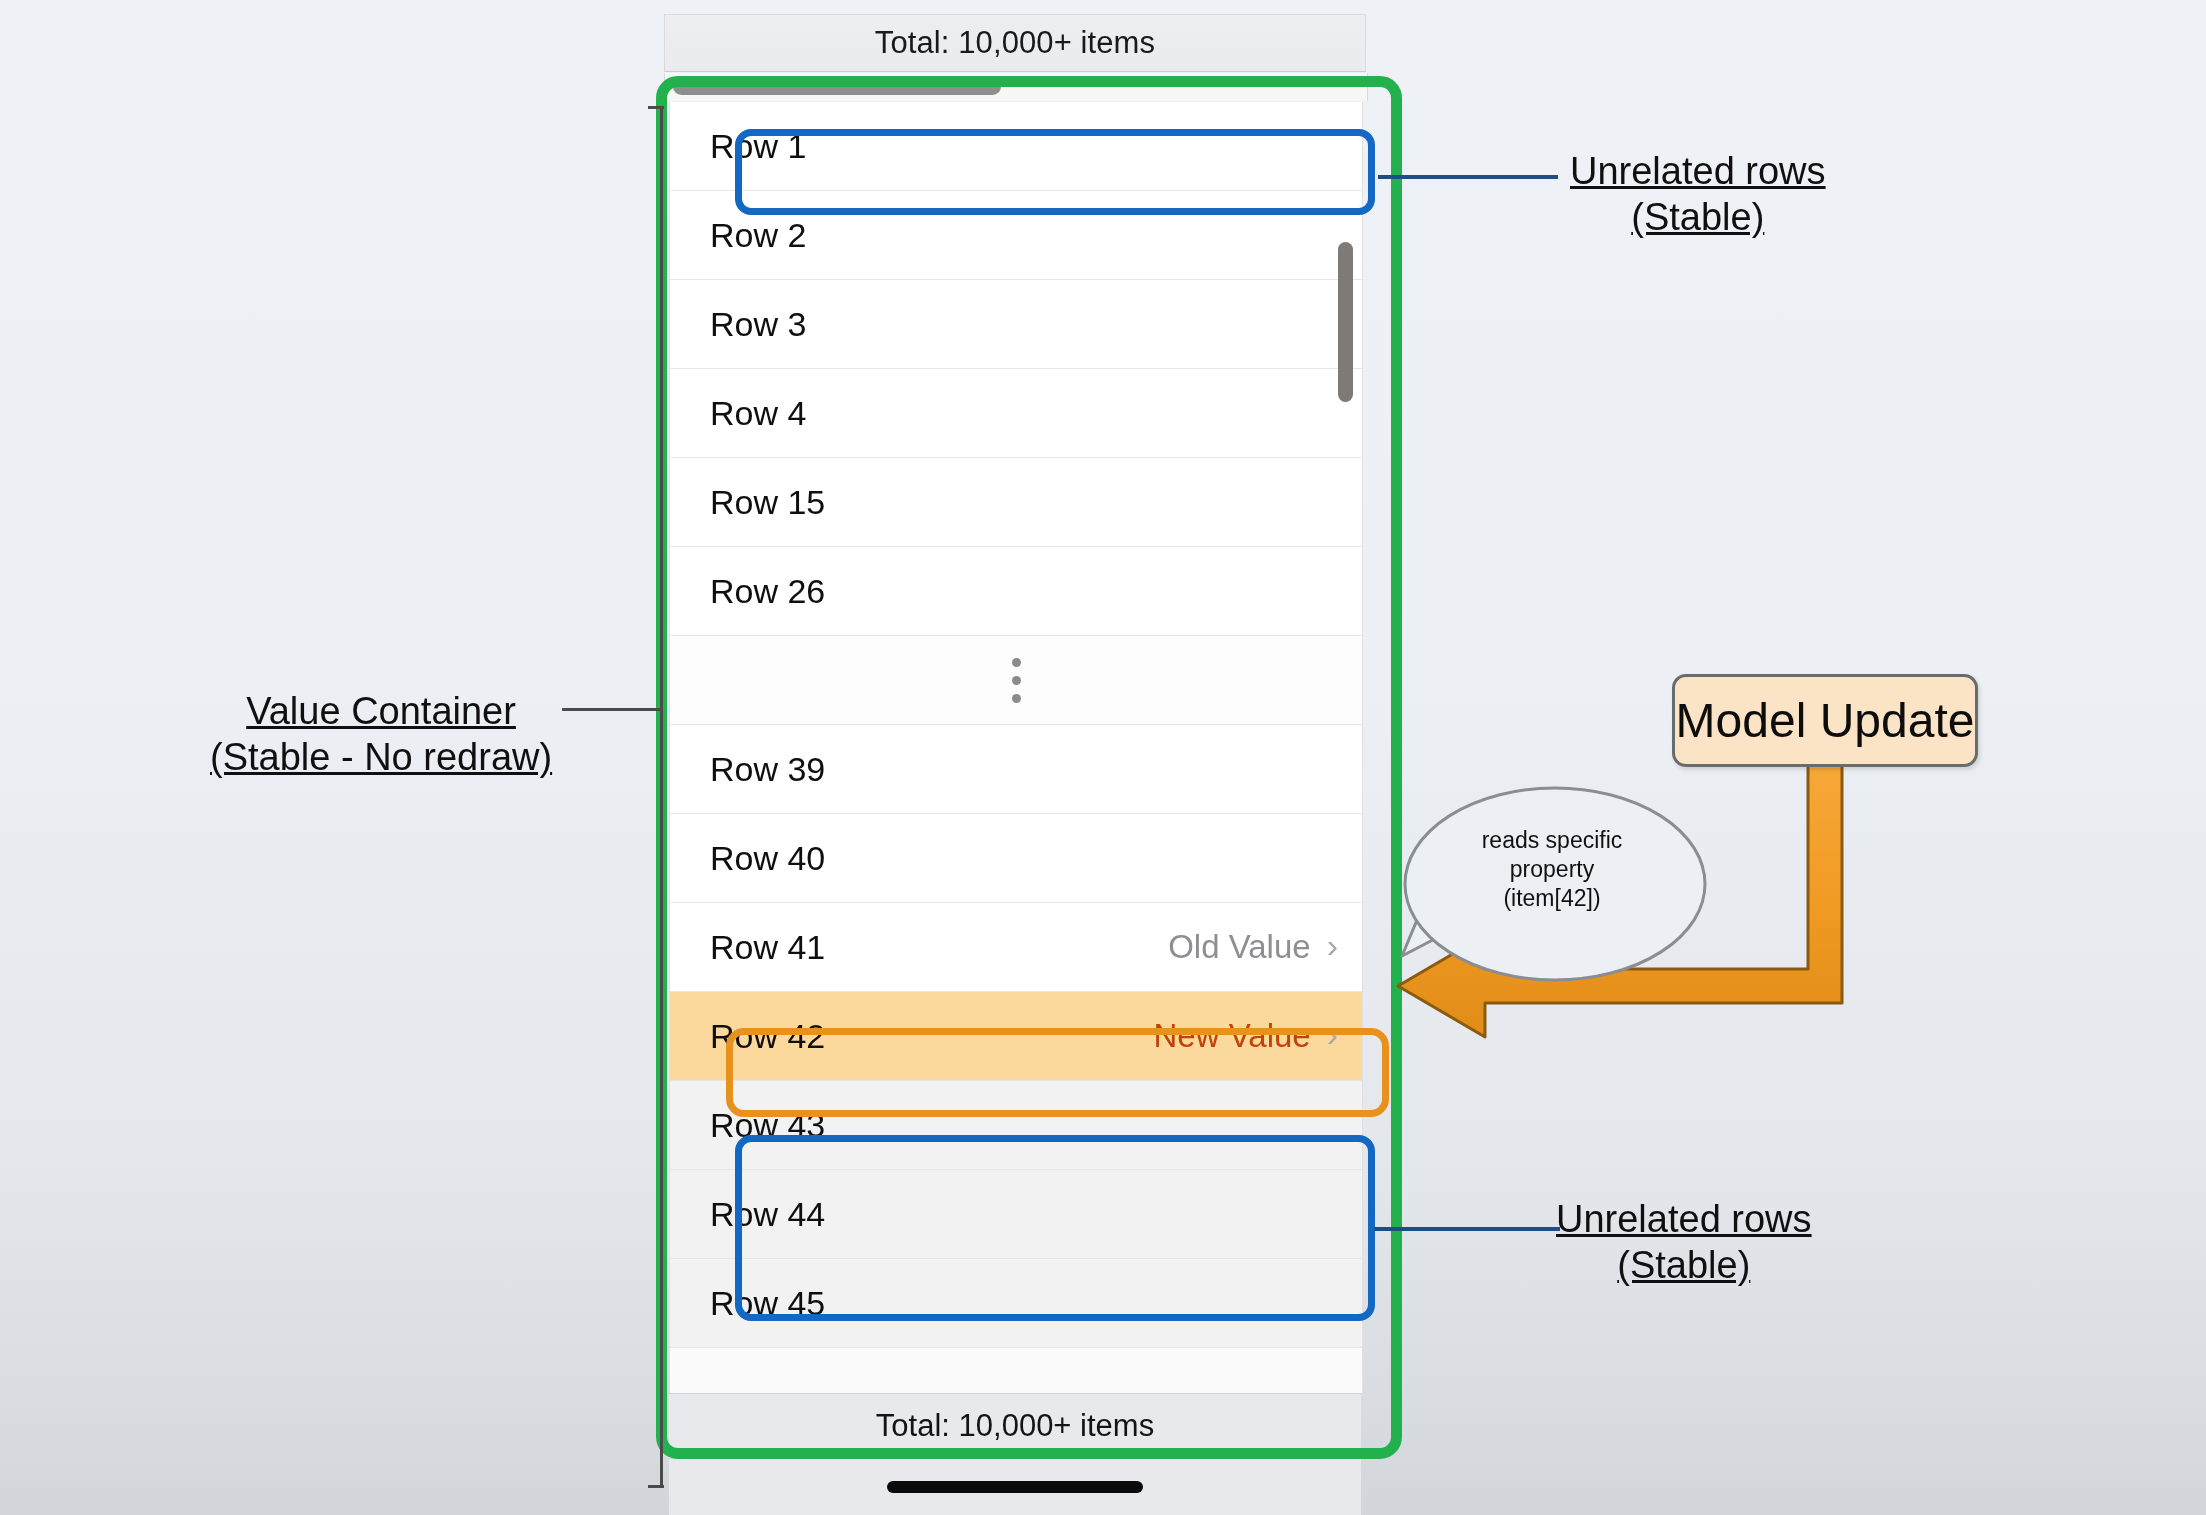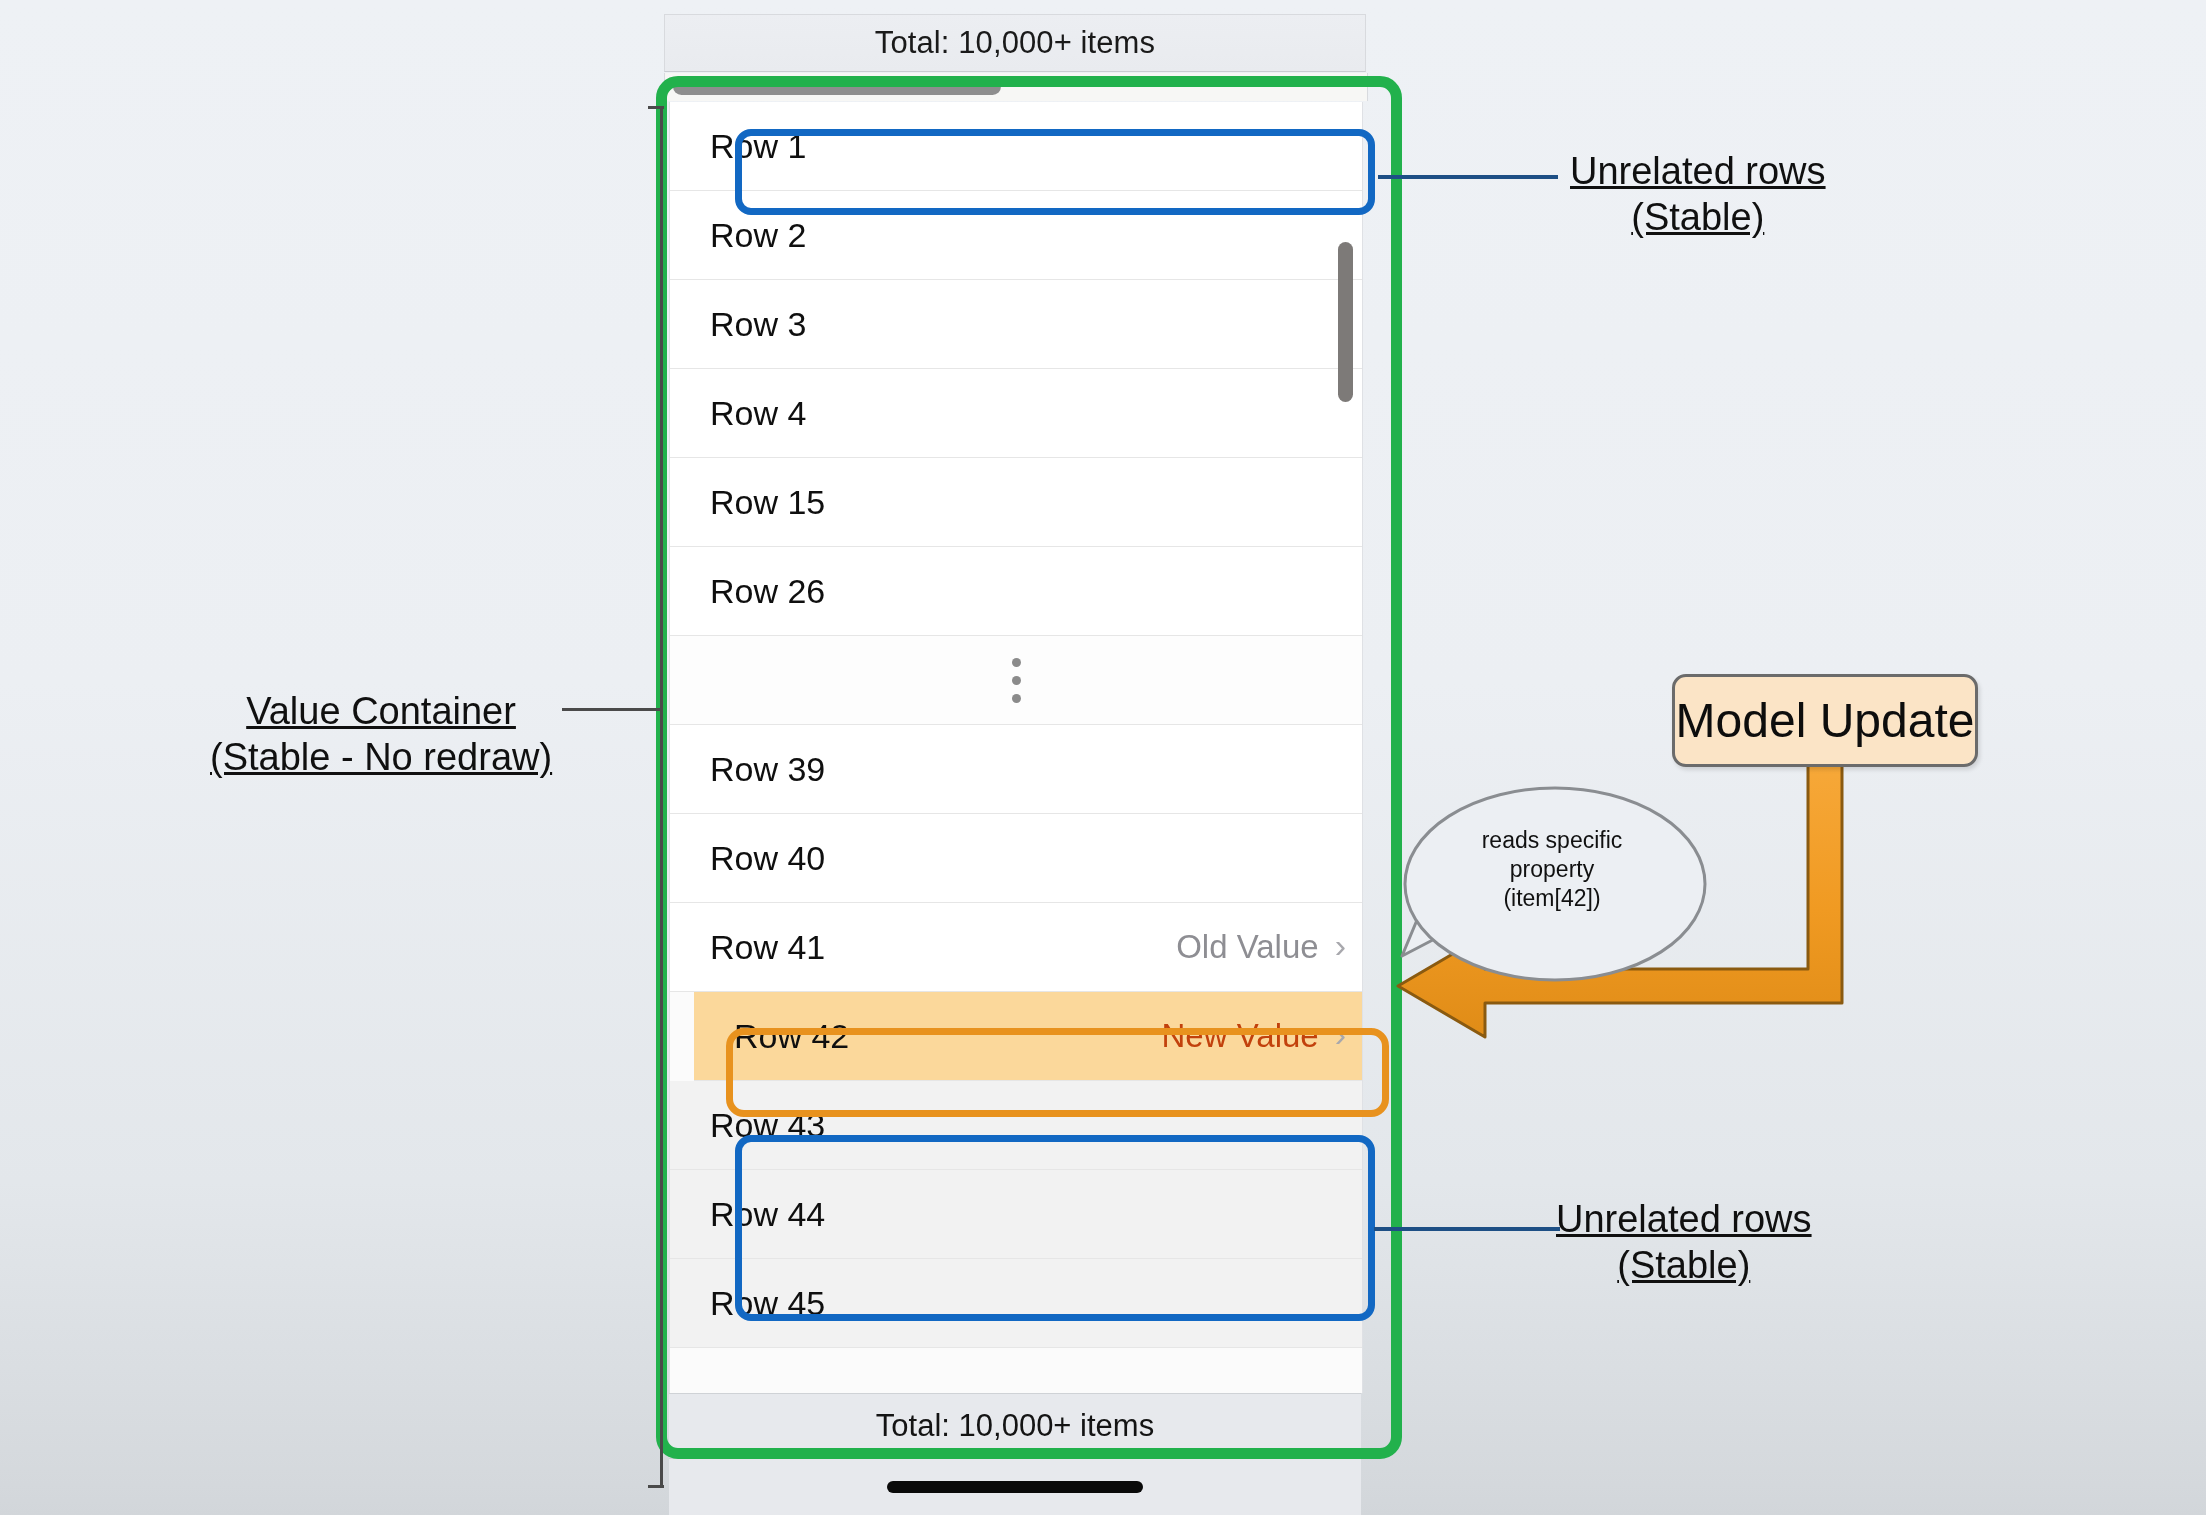--- a/index.html
+++ b/index.html
@@ -103,21 +103,21 @@
     width: 692px;
   }
 
   .row {
     position: relative;
     box-sizing: border-box;
     height: 89px;
     display: flex;
     align-items: center;
     padding-left: 40px;
-    padding-right: 16px;
+    padding-right: 24px;
     font-size: 34px;
     color: #0f0f0f;
     background: #ffffff;
     border-bottom: 1px solid #e6e6e6;
   }
   .row.tint { background: #f2f2f2; }
   .row .row-label { flex: 0 0 auto; }
   .row .row-spacer { flex: 1 1 auto; }
   .row .row-value {
     font-size: 33px;
@@ -147,21 +147,20 @@
   .dots i {
     display: block;
     width: 9px;
     height: 9px;
     border-radius: 50%;
     background: #8b8b8b;
   }
 
   .row.highlight {
     background: #fbd89b;
-    margin-left: 24px;
   }
 
   
   .vscroll-thumb {
     position: absolute;
     left: 668px;
     top: 140px;
     width: 15px;
     height: 160px;
     border-radius: 8px;

